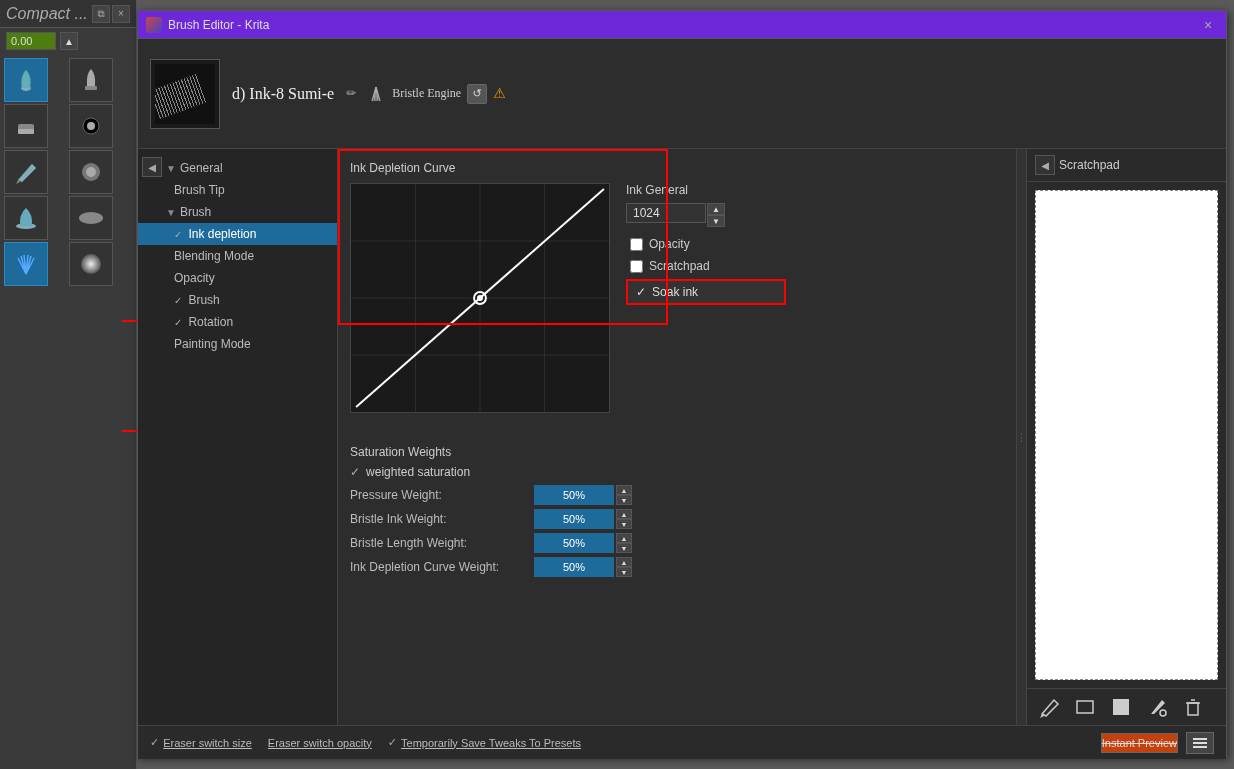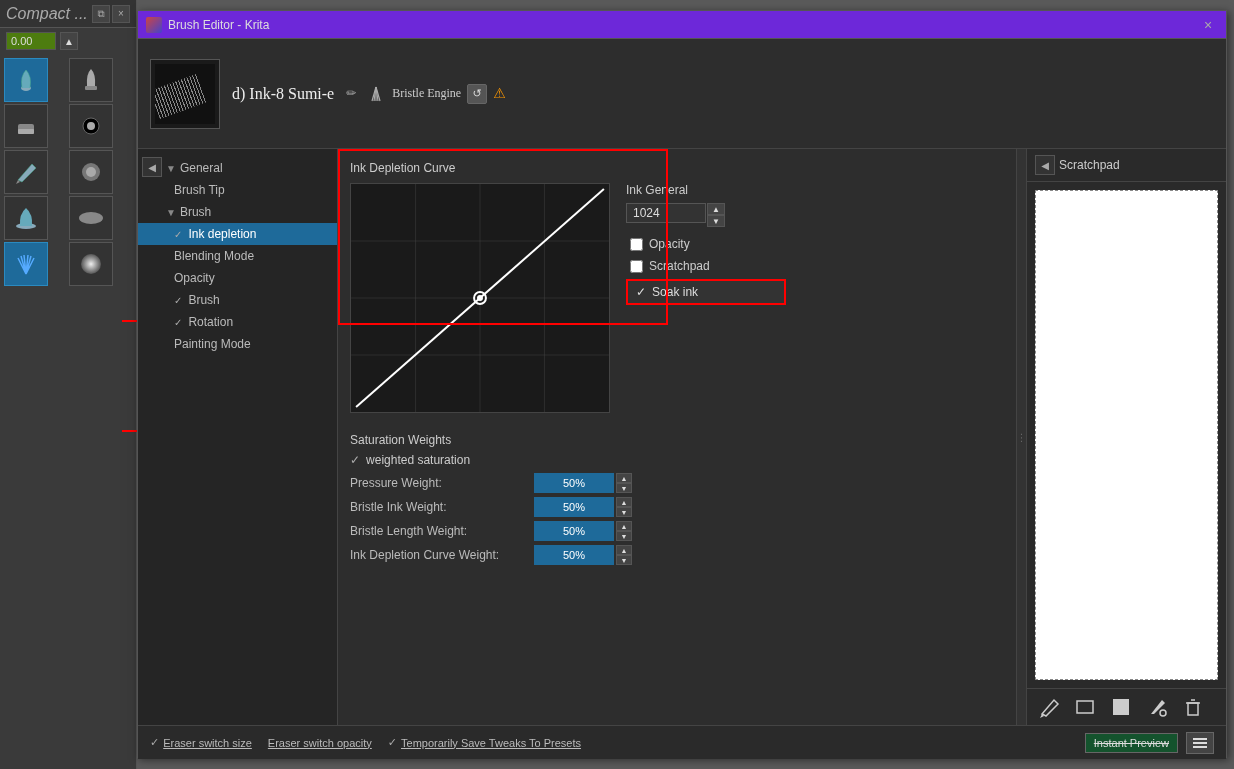--- a/index.html
+++ b/index.html
@@ -313,21 +313,21 @@
       border: 2px solid red;
       padding: 4px 8px;
       display: flex;
       align-items: center;
       gap: 6px;
       margin-top: 4px;
     }
 
     
     .sat-weights {
-      margin-top: 8px;
+      margin-top: 20px;
       width: 320px;
     }
     .sat-title {
       color: #ccc;
       font-size: 12px;
       margin-bottom: 6px;
     }
     .weighted-sat-row {
       display: flex;
       align-items: center;
@@ -453,24 +453,24 @@
     }
     .status-item .check { color: #aaa; }
     .status-item a { color: #bbb; text-decoration: underline; cursor: pointer; }
     .status-right {
       margin-left: auto;
       display: flex;
       align-items: center;
       gap: 8px;
     }
     .instant-preview-btn {
-      background: #14532d;
+      background: #c2410c;
       border: 1px solid #666;
       color: #ddd;
-      padding: 3px 8px;
+      padding: 3px 0;
       cursor: pointer;
       font-size: 11px;
       text-decoration: line-through;
     }
     .menu-icon-btn {
       background: #444;
       border: 1px solid #666;
       width: 28px;
       height: 22px;
       display: flex;

